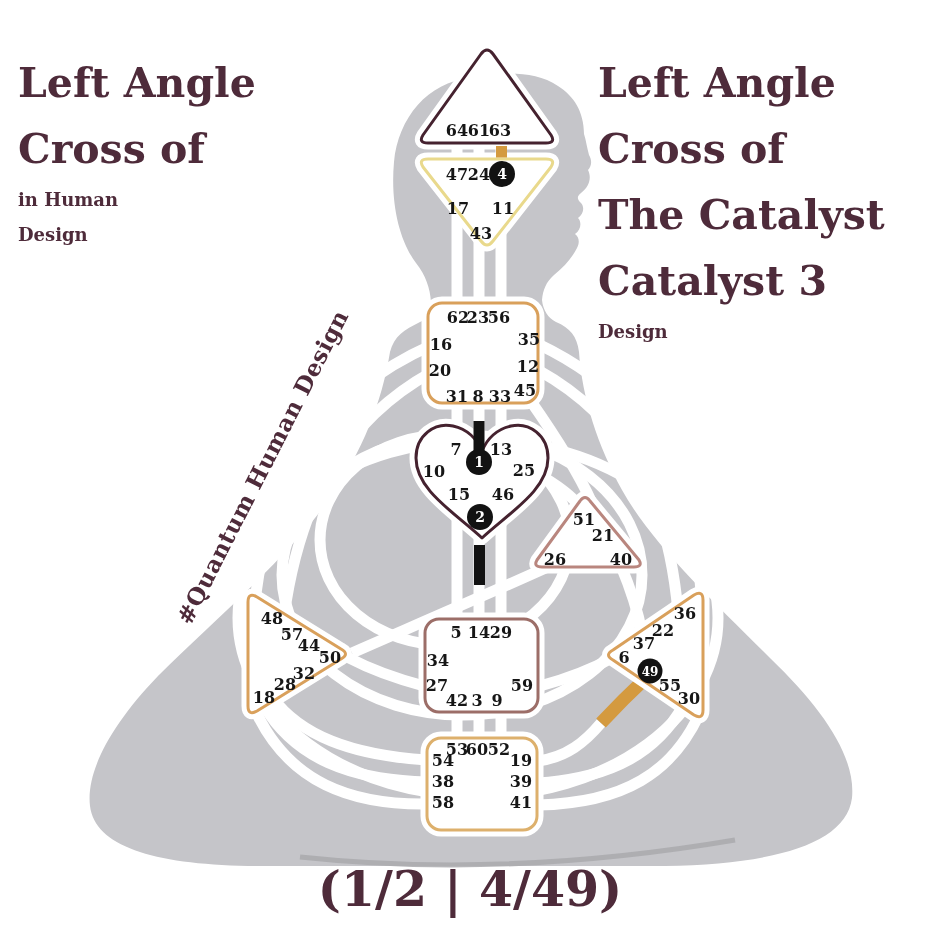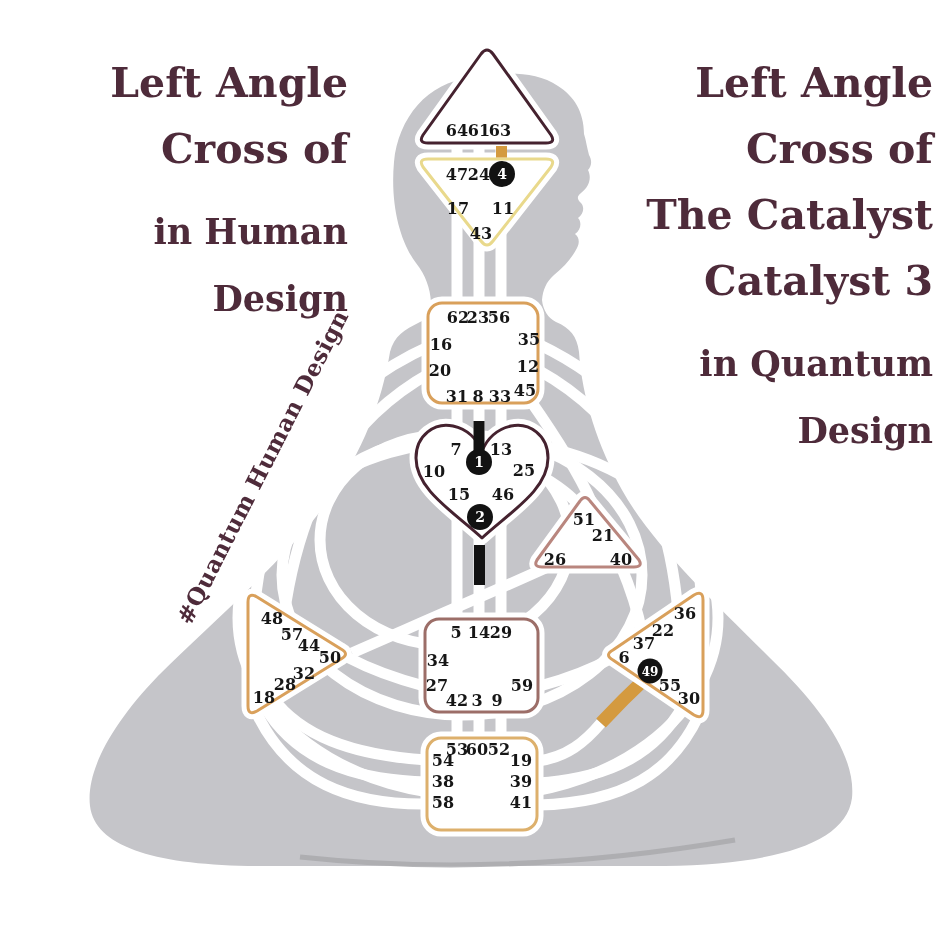--- a/index.html
+++ b/index.html
@@ -1,25 +1,25 @@
 <!DOCTYPE html>
 <html style="--text_maroon: #4e2b3a; --body_gray: #c5c5c9; --head_border: #45222f; --ajna_border: #e9d98c; --throat_border: #d9a05b; --g_border: #45222f; --will_border: #b9867e; --spleen_border: #d9a05b; --solar_border: #d9a05b; --sacral_border: #9c6e68; --root_border: #ddb06c; --activation_black: #121212; --activation_gold: #d49a3f;"><head>
 <meta charset="utf-8">
 <style>
   html,body{margin:0;padding:0;background:#fff;}
   .canvas{position:relative;width:937px;height:938px;background:#fff;overflow:hidden;
           font-family:"DejaVu Serif",serif;}
   .bg-svg{position:absolute;left:0;top:0;width:937px;height:938px;}
 
   
-  .title-block{position:absolute;text-align:right;color:var(--text_maroon);
+  .title-block{position:absolute;text-align:left;color:var(--text_maroon);
                font-weight:bold;font-size:41px;line-height:66px;}
   .title-left{left:18px;top:50px;width:330px;}
   .title-right{left:598px;top:50px;width:335px;}
-  .subtitle-line{font-size:35px;line-height:35px;margin-top:32px;}
+  .subtitle-line{font-size:18px;line-height:35px;}
   .footer-label{position:absolute;left:235px;top:860px;width:470px;text-align:center;
                 color:var(--text_maroon);font-weight:bold;font-size:49px;}
   .watermark{position:absolute;left:105px;top:482px;width:285px;text-align:center;
              color:var(--text_maroon);font-weight:bold;font-size:23px;
              transform:rotate(-63deg);letter-spacing:.5px;white-space:nowrap;}
 
   
   .body-fill{fill:var(--body_gray);}
   .body-shadow{stroke:#a9a9ad;stroke-width:5;fill:none;opacity:.85;}
   .ch{stroke:#fff;stroke-width:11;fill:none;}
@@ -257,20 +257,20 @@
     <div>Cross of</div>
     <div class="subtitle-line">in Human</div>
     <div class="subtitle-line">Design</div>
   </div>
 
   <div class="title-block title-right">
     <div>Left Angle</div>
     <div>Cross of</div>
     <div>The Catalyst</div>
     <div>Catalyst 3</div>
-    <div class="subtitle-line">in Quantum</div>
     <div class="subtitle-line">Design</div>
   </div>
 
   <div class="watermark">#Quantum Human Design</div>
 
+  <div class="footer-label">(1/2 | 4/49)</div>
 
 </div>
 
 </body></html>

